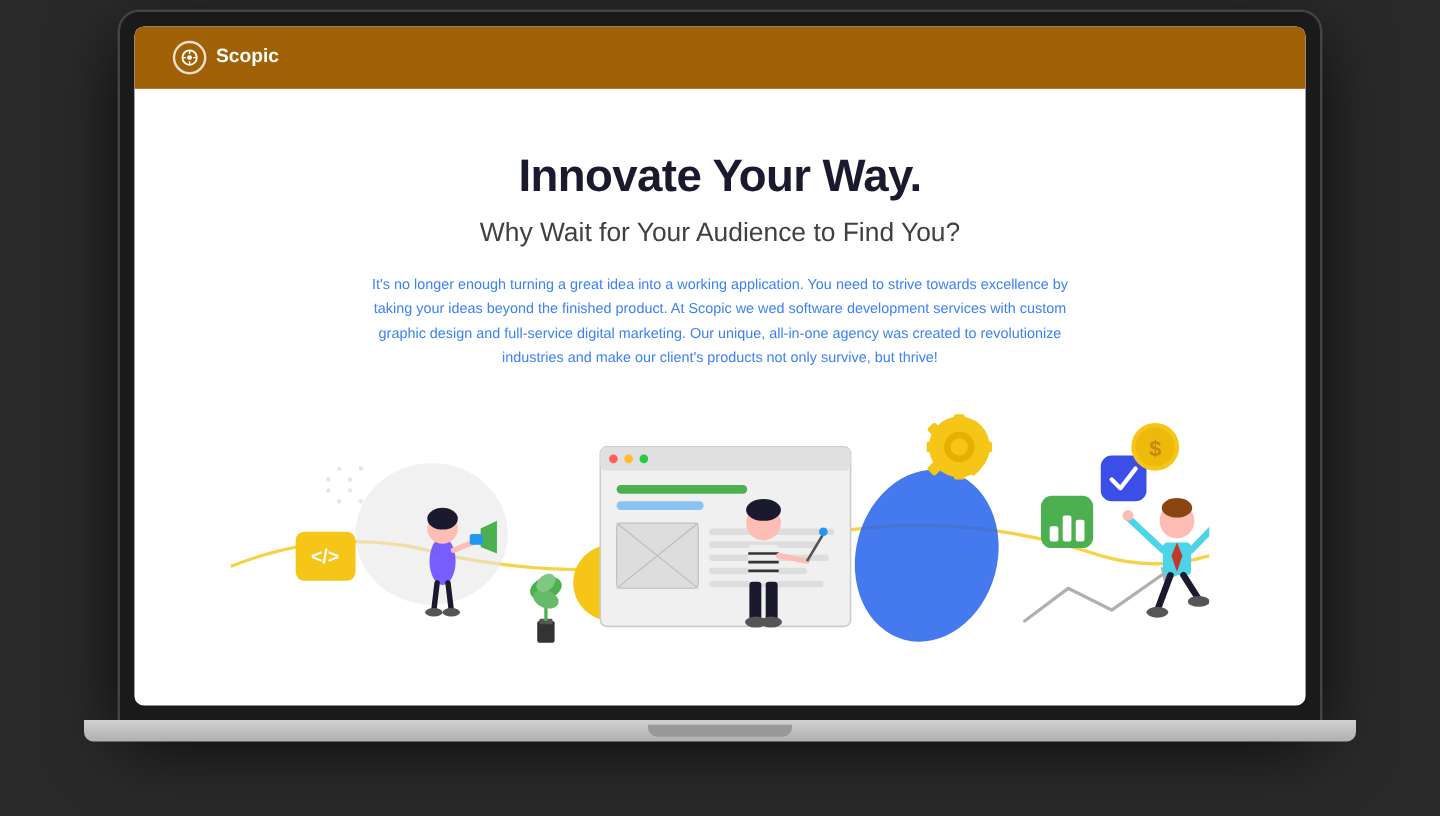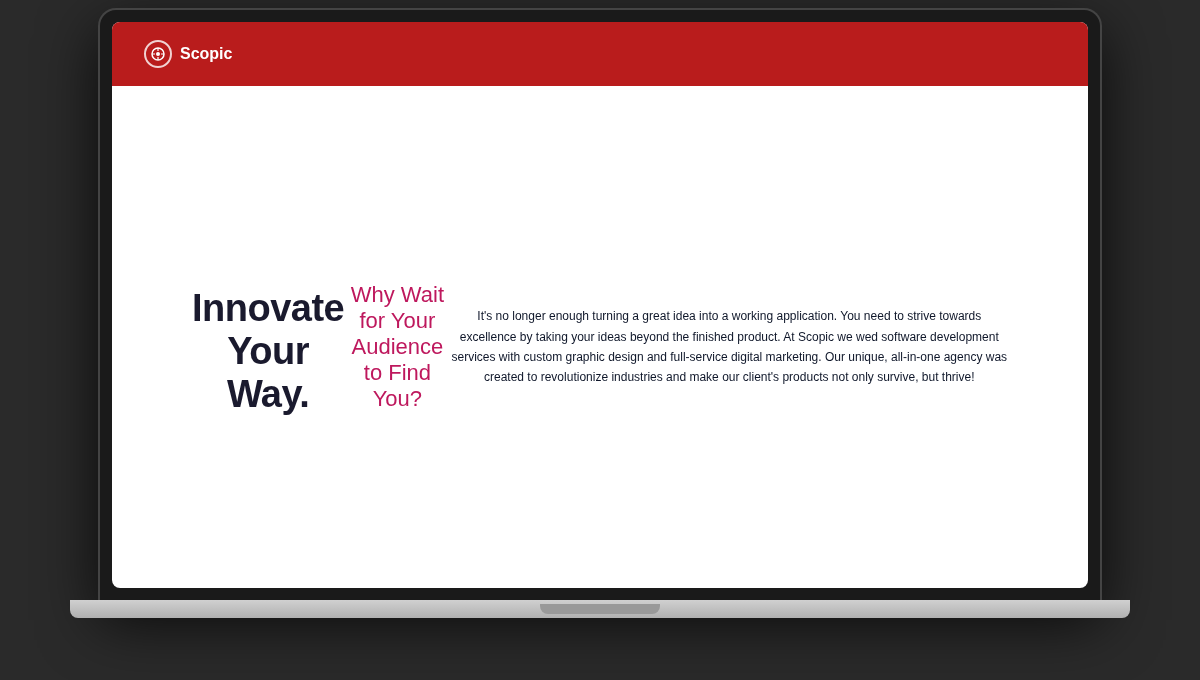--- a/index.html
+++ b/index.html
@@ -54,23 +54,23 @@
 
     .laptop-notch {
       width: 120px;
       height: 10px;
       background: #999;
       border-radius: 0 0 8px 8px;
     }
 
     
     .site-nav {
-      background: #b91c1c;
+      background: #a16207;
       padding: 0 32px;
-      height: 64px;
+      height: 52px;
       display: flex;
       align-items: center;
       justify-content: space-between;
       flex-shrink: 0;
     }
 
     .nav-logo {
       display: flex;
       align-items: center;
       gap: 8px;
@@ -123,47 +123,48 @@
       font-size: 11px;
       font-weight: 700;
       cursor: pointer;
       letter-spacing: 0.5px;
       white-space: nowrap;
     }
 
     .site-hero {
       flex: 1;
       display: flex;
-      flex-direction: row;
+      flex-direction: column;
       align-items: center;
       padding: 40px 80px 0;
       overflow: hidden;
       position: relative;
+      margin-top: 12px;
     }
 
     .hero-title {
       font-size: 38px;
       font-weight: 800;
       color: #1a1a2e;
       text-align: center;
       margin-bottom: 12px;
       letter-spacing: -0.5px;
     }
 
     .hero-subtitle {
       font-size: 22px;
       font-weight: 400;
-      color: #be185d;
+      color: #404040;
       text-align: center;
       margin-bottom: 20px;
     }
 
     .hero-body {
       font-size: 12px;
-      color: #0f172a;
+      color: #3b82f6;
       text-align: center;
       max-width: 580px;
       line-height: 1.7;
       margin-bottom: 20px;
     }
 
     .hero-illustration {
       width: 100%;
       flex: 1;
       position: relative;

